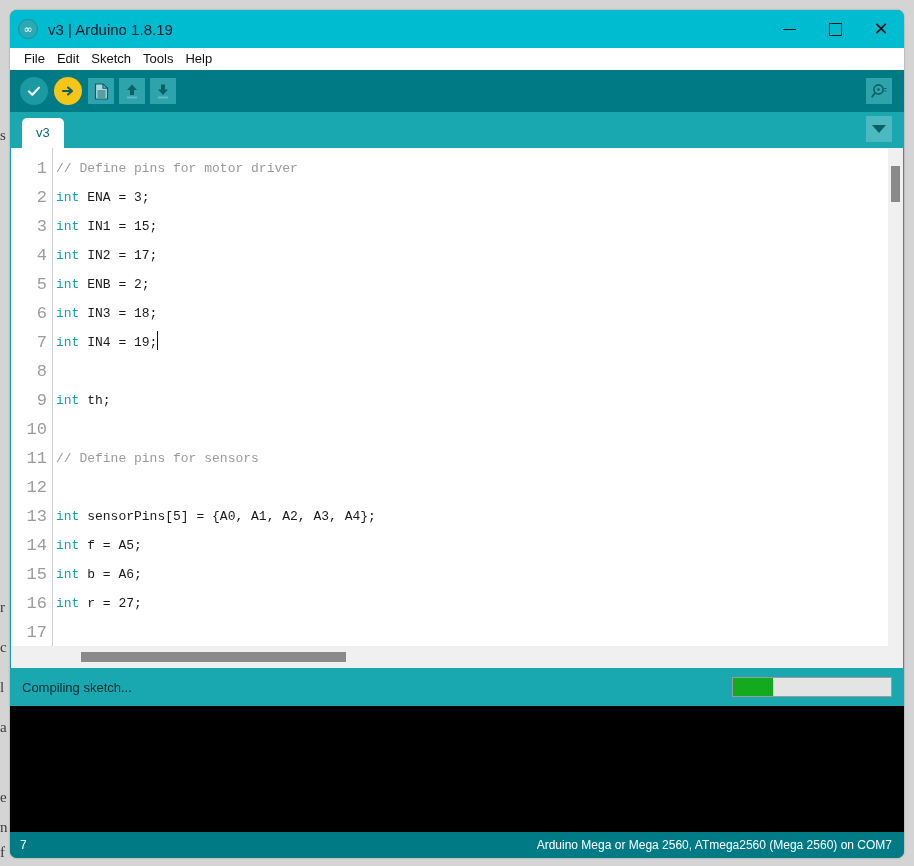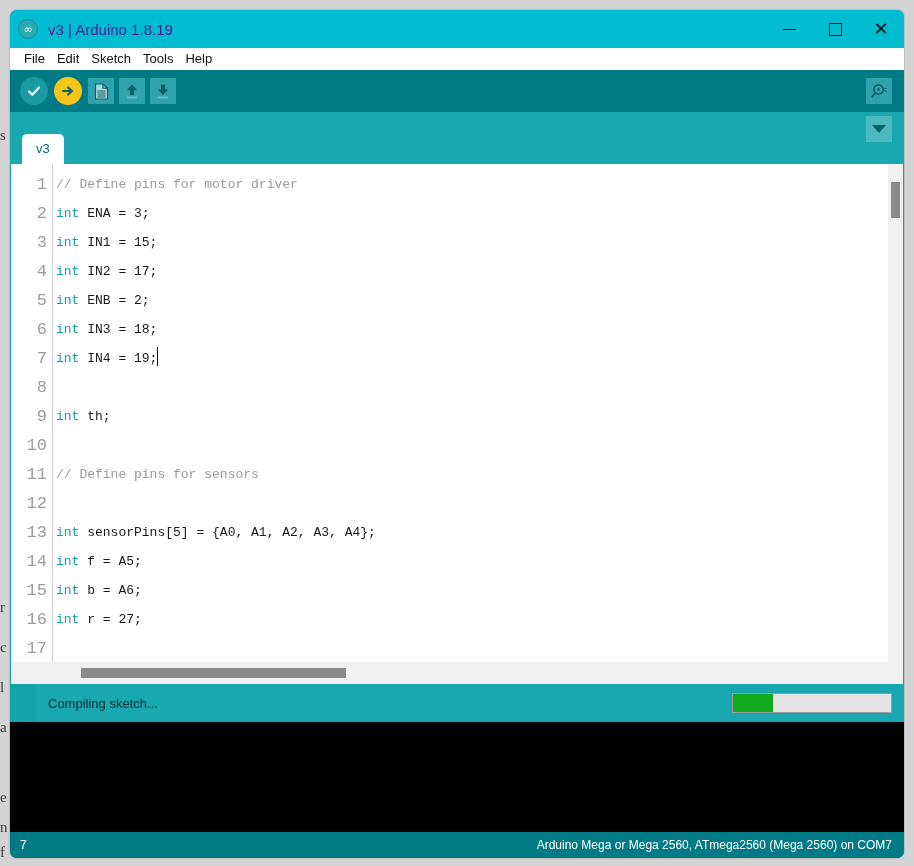--- a/index.html
+++ b/index.html
@@ -75,21 +75,21 @@
     align-items: center;
     justify-content: center;
     font-size: 11px;
     color: #ffffff;
     line-height: 1;
     font-family: "DejaVu Sans", sans-serif;
   }
   #title-text {
     margin-left: 10px;
     font-size: 15px;
-    color: #4c1d95;
+    color: #0f172a;
     font-family: "Liberation Sans", sans-serif;
     white-space: nowrap;
   }
   #win-controls {
     position: absolute;
     right: 0; top: 0;
     height: 38px;
     display: flex;
   }
   .win-btn {
@@ -168,21 +168,21 @@
     width: 26px; height: 26px;
     background: #2fa3ab;
     display: flex;
     align-items: center;
     justify-content: center;
     cursor: pointer;
   }
 
   
   #tabbar {
-    height: 52px;
+    height: 36px;
     background: #1aa8b0;
     display: flex;
     align-items: flex-end;
     padding-left: 12px;
     flex: none;
     position: relative;
   }
   #tab-v3 {
     background: #ffffff;
     border-radius: 5px 5px 0 0;
@@ -306,21 +306,20 @@
   }
 
   
   #statusline {
     flex: none;
     height: 38px;
     background: #1aa8b0;
     display: flex;
     align-items: center;
     position: relative;
-    margin-left: 26px;
   }
   #status-text {
     margin-left: 12px;
     font-size: 13px;
     color: #0c2b2d;
     font-family: "Liberation Sans", sans-serif;
   }
   #progress-outer {
     position: absolute;
     right: 12px;

